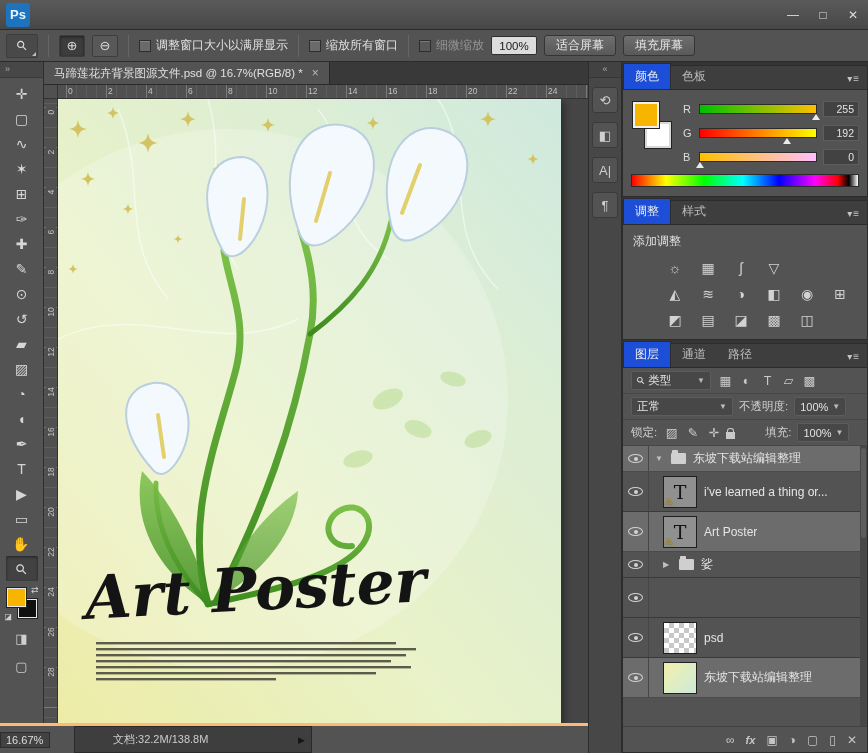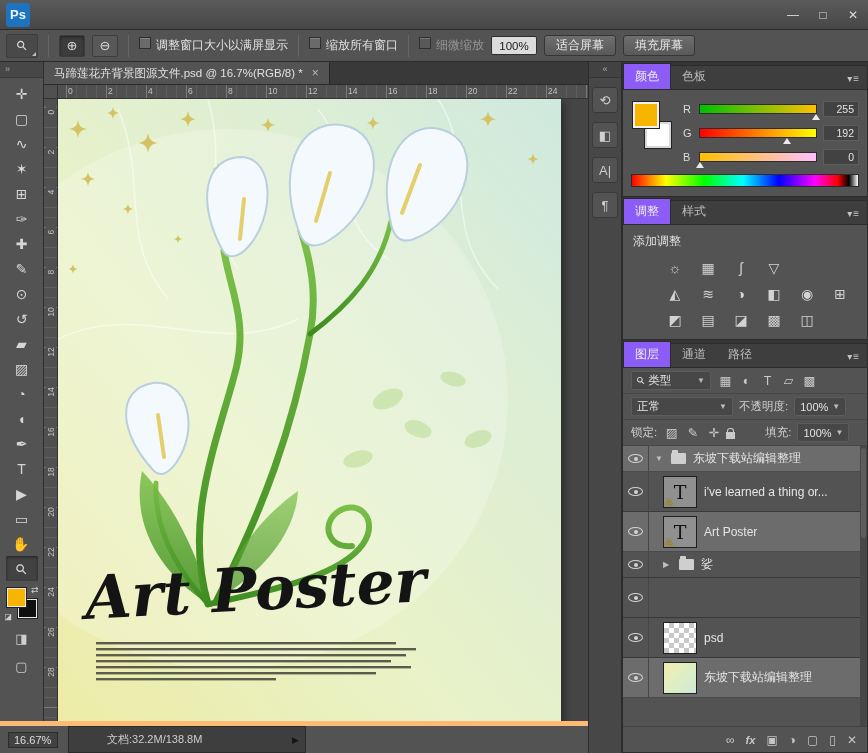--- a/index.html
+++ b/index.html
@@ -19,21 +19,21 @@
 
 
 .optionsbar{flex:0 0 32px;display:flex;align-items:center;background:#535353;border-bottom:1px solid #2b2b2b;padding:0 6px;gap:7px;}
 .ob-tool{width:32px;height:24px;border:1px solid #3d3d3d;background:#494949;display:flex;align-items:center;
   justify-content:center;position:relative;font-size:13px;color:#ddd;border-radius:2px;}
 .ob-tool::after{content:"";position:absolute;right:1px;bottom:1px;border-left:4px solid transparent;border-bottom:4px solid #bbb;}
 .sep{width:1px;height:22px;background:#3c3c3c;border-right:1px solid #666;margin:0 3px;}
 .ob-btn{width:26px;height:22px;border:1px solid #3d3d3d;background:#585858;border-radius:2px;display:flex;
   align-items:center;justify-content:center;color:#ddd;font-size:13px;}
 .ob-btn.pressed{background:#3d3d3d;box-shadow:inset 0 1px 3px rgba(0,0,0,.5);}
-.cb-group{display:flex;align-items:flex-start;gap:5px;}
+.cb-group{display:flex;align-items:center;gap:5px;}
 .cb{width:12px;height:12px;border:1px solid #2e2e2e;background:#6a6a6a;box-shadow:inset 0 1px rgba(255,255,255,.18);}
 .cb-label{font-size:12px;color:#e0e0e0;}
 .cb-group.disabled .cb{background:#585858;}
 .cb-group.disabled .cb-label{color:#969696;}
 .zoom-field{width:46px;height:19px;background:#dcdcdc;border:1px solid #2e2e2e;color:#1a1a1a;font-size:11.5px;
   display:flex;align-items:center;justify-content:center;border-radius:2px;}
 .ob-push{padding:2px 11px;height:21px;background:linear-gradient(#6e6e6e,#595959);border:1px solid #353535;
   border-radius:3px;color:#e8e8e8;font-size:12px;display:flex;align-items:center;}
 
 
@@ -71,40 +71,40 @@
 .ruler-left{position:absolute;left:0;top:14px;width:14px;bottom:0;background:#505050;border-right:1px solid #333;overflow:hidden;z-index:2;
   background-image:repeating-linear-gradient(to bottom,#7a7a7a 0 1px,transparent 1px 40px),
                    repeating-linear-gradient(to bottom,#5e5e5e 0 1px,transparent 1px 10px);
   background-position:0 8px,0 8px;}
 .ruler-num{position:absolute;top:1px;font-size:8.5px;color:#c2c2c2;background:#505050;padding-right:2px;line-height:10px;}
 .ruler-num-v{position:absolute;left:0px;width:14px;font-size:8.5px;color:#c2c2c2;transform:rotate(-90deg);line-height:10px;text-align:center;background:#505050;}
 .canvas{position:absolute;left:14px;top:14px;width:503px;height:630px;box-shadow:3px 3px 8px rgba(0,0,0,.4);}
 .canvas svg{display:block;}
 
 
-.statusbar{flex:0 0 24px;background:#535353;border-top:5px solid #fdba74;display:flex;align-items:center;padding-left:8px;gap:10px;}
+.statusbar{flex:0 0 24px;background:#535353;border-top:3px solid #fdba74;display:flex;align-items:center;gap:24px;}
 .zoom-box{min-width:50px;height:16px;background:#424242;border:1px solid #2c2c2c;color:#dedede;font-size:11px;
   display:flex;align-items:center;padding:0 5px;}
 .doc-strip{width:238px;height:27px;background:#3e3e3e;border:1px solid #2a2a2a;display:flex;align-items:center;padding:0 6px;}
 .doc-strip .txt{font-size:11px;color:#cccccc;margin-left:32px;white-space:nowrap;}
 .arrow-btn{margin-left:auto;color:#151515;font-size:9px;}
 
 
 .icon-strip{width:34px;background:#474747;border-left:1px solid #2c2c2c;border-right:1px solid #2c2c2c;
   display:flex;flex-direction:column;align-items:center;}
 .strip-collapse{width:100%;height:16px;font-size:9px;color:#aaa;text-align:center;padding-top:2px;background:#424242;border-bottom:1px solid #363636;}
 .dock-icon{width:26px;height:26px;margin-top:9px;background:#535353;border:1px solid #3a3a3a;border-radius:3px;
   display:flex;align-items:center;justify-content:center;color:#d0d0d0;font-size:13px;}
 
 
 .right-col{width:246px;background:#353535;display:flex;flex-direction:column;padding-top:3px;}
 .panel{background:#535353;border:1px solid #2c2c2c;margin-bottom:3px;}
 .panel-tabs{height:24px;display:flex;align-items:flex-end;background:#3e3e3e;border-bottom:1px solid #2c2c2c;position:relative;}
 .ptab{padding:4px 11px 4px;font-size:12px;color:#bcbcbc;}
-.ptab.active{background:#8b5cf6;color:#ececec;border:1px solid #2c2c2c;border-bottom:none;}
+.ptab.active{background:#1d4ed8;color:#ececec;border:1px solid #2c2c2c;border-bottom:none;}
 .pmenu{position:absolute;right:7px;top:7px;color:#c4c4c4;font-size:10px;letter-spacing:1px;}
 
 
 .color-content{display:flex;padding:10px 8px 2px 8px;gap:10px;}
 .fgbg{width:42px;position:relative;height:52px;}
 .cp-fg{position:absolute;left:2px;top:2px;width:26px;height:26px;border:2px solid #f0f0f0;box-shadow:0 0 0 1px #222;z-index:2;}
 .cp-bg{position:absolute;left:14px;top:22px;width:26px;height:26px;background:#ffffff;border:2px solid #d8d8d8;box-shadow:0 0 0 1px #222;}
 .sliders{flex:1;display:flex;flex-direction:column;gap:10px;padding-top:2px;}
 .slider-row{display:flex;align-items:center;gap:6px;height:14px;}
 .ch-label{width:10px;font-size:11px;color:#dcdcdc;}

